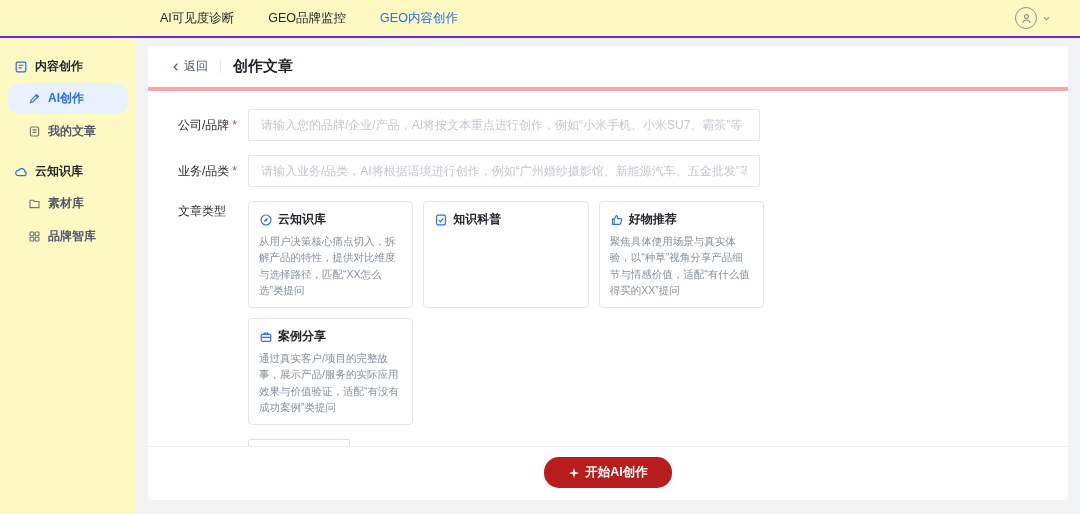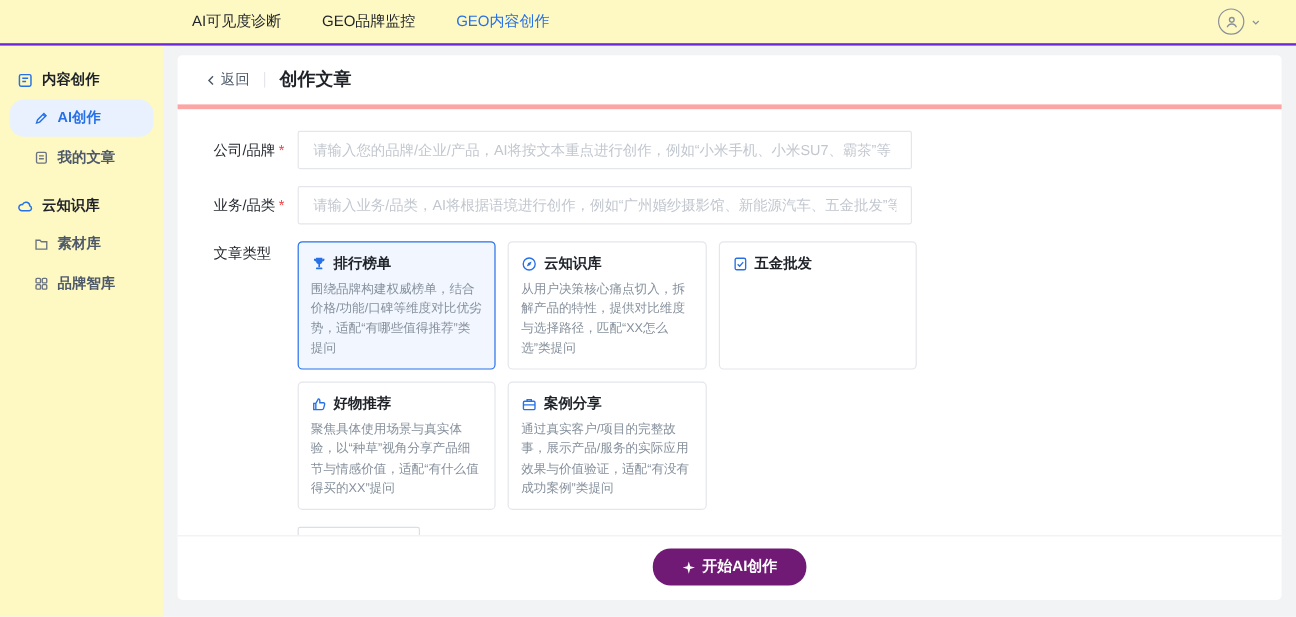--- a/index.html
+++ b/index.html
@@ -66,21 +66,21 @@
   .type-head .icon { color:#2670e8; }
   .type-desc { margin-top:5px; color:#86909c; font-size:10.5px; line-height:1.55; }
 
   .ghost-btn { display:inline-flex; align-items:center; gap:5px; height:28px; padding:0 12px;
                border:1px solid #dcdfe6; border-radius:2px; background:#fff; color:#4e5969;
                font-size:12px; cursor:pointer; font-family:inherit; }
   .ghost-btn .icon { color:#4e5969; }
   .blue-link { color:#2670e8; margin-left:16px; cursor:pointer; }
 
   .card-footer { border-top:1px solid #f0f1f3; padding:10px 0 12px; display:flex; justify-content:center; }
-  .submit-btn { display:inline-flex; align-items:center; gap:5px; background:#701a75; color:#fff;
+  .submit-btn { display:inline-flex; align-items:center; gap:5px; background:#b91c1c; color:#fff;
                 border:none; border-radius:15px; padding:7px 24px; font-size:12.5px; font-weight:600;
                 cursor:pointer; font-family:inherit; }
 </style>
 </head>
 <body>
 
 <header class="topnav">
   <nav class="tabs">
     <a class="tab">AI可见度诊断</a>
     <a class="tab">GEO品牌监控</a>
@@ -201,34 +201,20 @@
           </div>
           <input class="tinput" type="text" placeholder="请输入业务/品类，AI将根据语境进行创作，例如“广州婚纱摄影馆、新能源汽车、五金批发”等" style="">
         </div>
 
         <div class="frow top">
           <div class="flabel">
             <span>文章类型</span>
           </div>
           <div class="type-grid">
 
-            <div class="type-card selected">
-              <div class="type-head">
-                <span class="icon">
-                    <svg viewBox="0 0 16 16" width="14" height="14" fill="currentColor">
-                      <path d="M5 2h6v3.2a3 3 0 0 1-6 0V2z"></path>
-                      <path d="M5 3H3a2.3 2.3 0 0 0 2.4 2.6L5 3zM11 3h2a2.3 2.3 0 0 1-2.4 2.6L11 3z"></path>
-                      <rect x="7.2" y="8" width="1.6" height="3"></rect>
-                      <rect x="5" y="11.4" width="6" height="1.6" rx=".5"></rect>
-                    </svg>
-                  </span>
-                <span>排行榜单</span>
-              </div>
-              <div class="type-desc">围绕品牌构建权威榜单，结合价格/功能/口碑等维度对比优劣势，适配“有哪些值得推荐”类提问</div>
-            </div>
 
             <div class="type-card">
               <div class="type-head">
                 <span class="icon">
                     <svg viewBox="0 0 16 16" width="14" height="14" fill="none" stroke="currentColor" stroke-width="1.3">
                       <circle cx="8" cy="8" r="5.7"></circle>
                       <path d="M10.3 5.7L9 9 5.7 10.3 7 7z" fill="currentColor" stroke="none"></path>
                     </svg>
                   </span>
                 <span>云知识库</span>
@@ -237,21 +223,21 @@
             </div>
 
             <div class="type-card">
               <div class="type-head">
                 <span class="icon">
                     <svg viewBox="0 0 16 16" width="14" height="14" fill="none" stroke="currentColor" stroke-width="1.3">
                       <rect x="3" y="2.5" width="10" height="11" rx="1.5"></rect>
                       <path d="M5.4 8.2l1.9 1.9 3.4-3.9"></path>
                     </svg>
                   </span>
-                <span>五金批发</span>
+                <span>知识科普</span>
               </div>
             </div>
 
 
             <div class="type-card">
               <div class="type-head">
                 <span class="icon">
                     <svg viewBox="0 0 16 16" width="14" height="14" fill="none" stroke="currentColor" stroke-width="1.3">
                       <path d="M2.8 7h2v6h-2zM4.8 13V7l2.4-4.2c.8 0 1.4.6 1.4 1.4V6.4h3.4c.8 0 1.4.8 1.2 1.6l-1 3.8c-.2.7-.8 1.2-1.5 1.2H4.8z"></path>
                     </svg>

